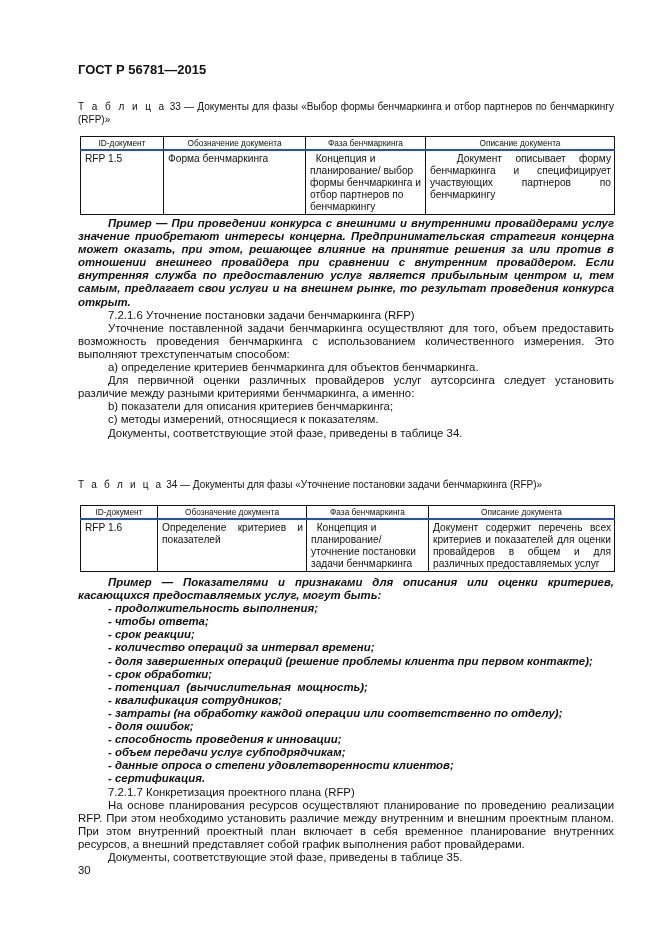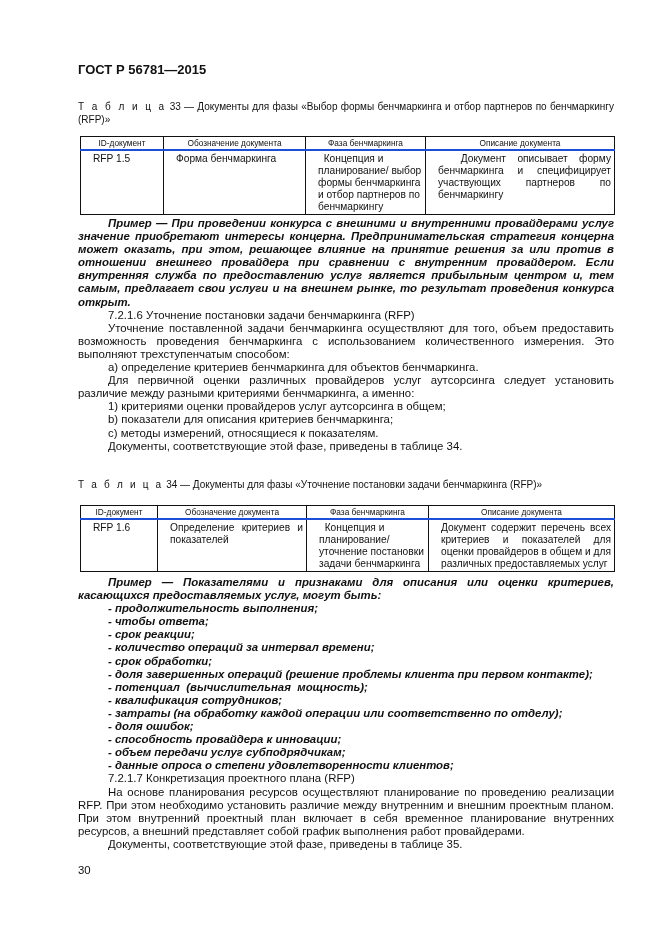--- a/index.html
+++ b/index.html
@@ -4,21 +4,21 @@
 <style>
   html, body { margin: 0; padding: 0; background: #ffffff; }
   body { width: 661px; height: 936px; position: relative; overflow: hidden;
          font-family: "Liberation Sans", sans-serif; color: #111; }
   .page-header { position: absolute; left: 78px; top: 62px; font-weight: bold; font-size: 13px; }
   .caption { position: absolute; left: 78px; font-size: 10px; line-height: 12.5px; width: 536px; text-align: justify; }
   .caption .sp { letter-spacing: 2.2px; }
   table.doc { position: absolute; left: 80px; border-collapse: collapse; font-size: 10px; }
   table.doc th { font-weight: normal; font-size: 8.3px; text-align: center; border: 1.4px solid #111; height: 12px; padding: 0 3px; }
   table.doc td { vertical-align: top; border-left: 1.4px solid #111; border-right: 1.4px solid #111; border-bottom: 1.4px solid #111;
-                 padding: 2px 3px 1px 12px; line-height: 12px; font-size: 10.2px; }
+                 padding: 2px 3px 1px 4px; line-height: 12px; font-size: 10.2px; }
   table.doc tr.hdr th { border-bottom: 2px solid #1d4ed8; border-radius: 6px; }
   .just { text-align: justify; text-align-last: left; }
   .block { position: absolute; left: 78px; width: 536px; font-size: 11.4px; line-height: 13.1px; }
   .block p { margin: 0; text-align: justify; }
   .ind { text-indent: 30px; }
   .indl { padding-left: 30px; }
   .bi { font-weight: bold; font-style: italic; }
   .last-left { text-align-last: left; }
   .page-num { position: absolute; left: 78px; top: 864px; font-size: 11.4px; }
 </style>
@@ -51,21 +51,20 @@
   </tr>
 </tbody>
   </table>
 
 <div class="block" style="top:217px;">
   <p class="ind bi last-left">Пример — При проведении конкурса с внешними и внутренними провайдерами услуг значение приобретают интересы концерна. Предпринимательская стратегия концерна может оказать, при этом, решающее влияние на принятие решения за или против в отношении внешнего провайдера при сравнении с внутренним провайдером. Если внутренняя служба по предоставлению услуг  является прибыльным центром  и, тем самым, предлагает свои услуги и на внешнем рынке, то результат проведения конкурса открыт.</p>
   <p class="indl">7.2.1.6 Уточнение постановки задачи бенчмаркинга (RFP)</p>
   <p class="ind last-left">Уточнение поставленной задачи бенчмаркинга осуществляют для того, объем предоставить возможность проведения бенчмаркинга с использованием количественного измерения. Это выполняют трехступенчатым способом:</p>
   <p class="indl">а) определение критериев бенчмаркинга для объектов бенчмаркинга.</p>
   <p class="ind last-left">Для первичной оценки различных провайдеров услуг аутсорсинга следует установить различие между разными критериями бенчмаркинга, а именно:</p>
-  <p class="indl">1) критериями оценки провайдеров услуг аутсорсинга в общем;</p>
   <p class="indl">b) показатели для описания критериев бенчмаркинга;</p>
   <p class="indl">c) методы измерений, относящиеся к показателям.</p>
   <p class="indl">Документы, соответствующие этой фазе, приведены в таблице 34.</p>
 </div>
 
 <div class="caption" style="top:479px;"><span class="sp">Т а б л и ц а</span><span> 34 — Документы для фазы «Уточнение постановки задачи бенчмаркинга (RFP)»</span></div>
 
 <table class="doc" style="top:505px;">
   <colgroup>
       <col style="width:77px">
@@ -89,28 +88,29 @@
 </tbody>
   </table>
 
 <div class="block" style="top:576px;">
   <p class="ind bi last-left">Пример — Показателями и признаками для описания или оценки критериев, касающихся предоставляемых услуг, могут быть:</p>
   <div>
     <p class="indl bi">- продолжительность  выполнения;</p>
     <p class="indl bi">- чтобы ответа;</p>
     <p class="indl bi">- срок реакции;</p>
     <p class="indl bi">- количество операций за интервал времени;</p>
+    <p class="indl bi" style="white-space:nowrap;">- доля завершенных операций (решение проблемы клиента при первом контакте);</p>
     <p class="indl bi">- срок обработки;</p>
-    <p class="indl bi" style="white-space:nowrap;">- доля завершенных операций (решение проблемы клиента при первом контакте);</p>
     <p class="indl bi" style="white-space:pre;">- потенциал  (вычислительная  мощность);</p>
     <p class="indl bi">- квалификация сотрудников;</p>
     <p class="indl bi" style="white-space:nowrap;">- затраты (на обработку каждой операции или соответственно по отделу);</p>
     <p class="indl bi">- доля ошибок;</p>
-    <p class="indl bi">- способность провайдера к инновации;</p>
+    <p class="indl bi">- способность проведения к инновации;</p>
     <p class="indl bi">- объем передачи услуг субподрядчикам;</p>
     <p class="indl bi">- данные опроса о степени удовлетворенности клиентов;</p>
+    <p class="indl bi">- сертификация.</p>
   </div>
   <p class="indl">7.2.1.7 Конкретизация проектного плана (RFP)</p>
   <p class="ind last-left">На основе планирования ресурсов осуществляют планирование по проведению  реализации RFP. При этом необходимо установить различие между внутренним и внешним проектным планом. При этом внутренний проектный план включает в себя временное планирование внутренних ресурсов, а внешний представляет собой график выполнения работ провайдерами.</p>
   <p class="indl">Документы, соответствующие этой фазе, приведены в таблице 35.</p>
 </div>
 
 <div class="page-num">30</div>
 
 </body></html>

